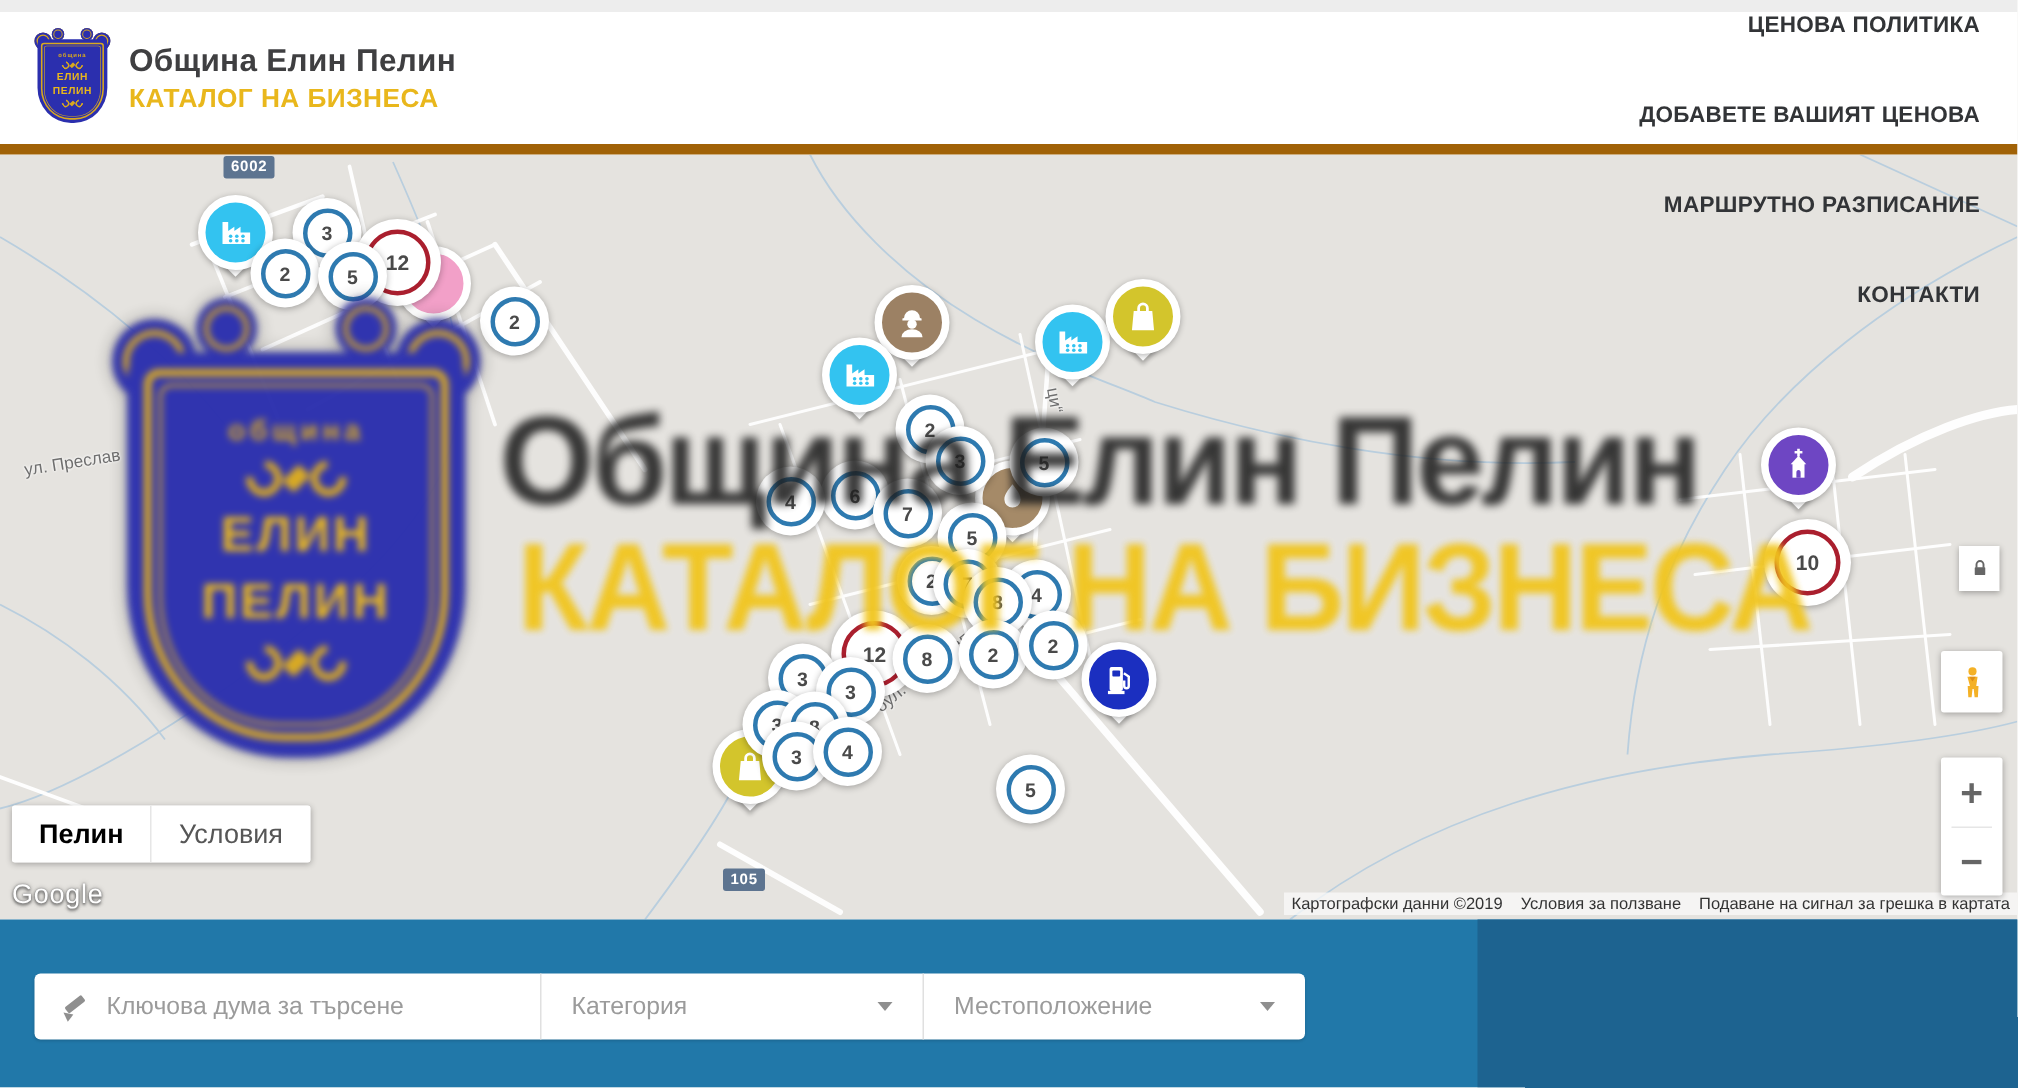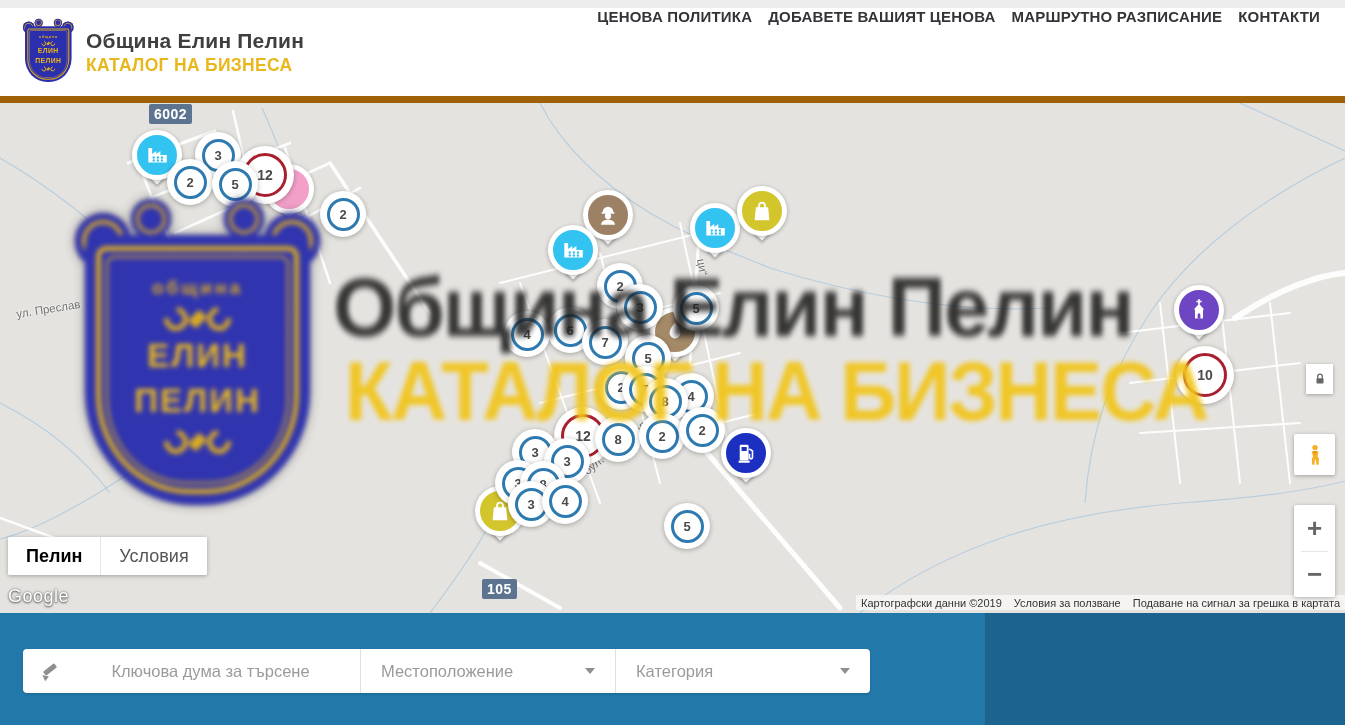--- a/index.html
+++ b/index.html
@@ -6,21 +6,21 @@
   html,body { width:1345px; height:725px; overflow:hidden; font-family:"Liberation Sans", sans-serif; background:#fff; }
   #app { position:relative; width:1345px; height:725px; overflow:hidden; }
 
   
   .top-strip { position:absolute; left:0; top:0; width:1345px; height:8px; background:#ededed; }
   header { position:absolute; left:0; top:8px; width:1345px; height:95px; background:#fff; border-bottom:7px solid #a16207; z-index:20; }
   .logo { position:absolute; left:25px; top:14px; display:flex; align-items:center; cursor:pointer; }
   .logo-text { margin-left:14px; }
   .logo-title { font-size:21px; font-weight:bold; color:#3f3f41; letter-spacing:.2px; }
   .logo-sub { font-size:17.5px; font-weight:bold; color:#e9b71c; margin-top:2px; letter-spacing:.3px; }
-  nav { position:absolute; right:25px; top:0; height:95px; display:flex; align-items:flex-start; gap:16px; }
+  nav { position:absolute; right:25px; top:0; height:95px; display:flex; align-items:flex-end; gap:43px;flex-direction:column; }
   nav a { font-size:15px; font-weight:bold; color:#323437; text-decoration:none; letter-spacing:.2px; cursor:pointer; }
 
   
   .crest { position:relative; width:225px; height:290px; }
   .curl { position:absolute; border-radius:50%; background:#2b2fae; box-shadow: inset 0 0 0 7px #2b2fae, inset 0 0 0 11px #d9a91e; }
   .curl.c1 { left:-10px; top:-2px; width:56px; height:56px; }
   .curl.c2 { right:-10px; top:-2px; width:56px; height:56px; }
   .curl.c3 { left:46px; top:-16px; width:40px; height:40px; box-shadow: inset 0 0 0 5px #2b2fae, inset 0 0 0 8px #d9a91e; }
   .curl.c4 { right:46px; top:-16px; width:40px; height:40px; box-shadow: inset 0 0 0 5px #2b2fae, inset 0 0 0 8px #d9a91e; }
   .crest-body { position:absolute; left:0; right:0; top:20px; bottom:0; background:#2b2fae;
@@ -37,21 +37,21 @@
   .crest-sm-wrap .crest { transform:scale(.207); transform-origin:0 0; }
 
   
   .map { position:absolute; left:0; top:103px; width:1345px; height:510px; background:#e5e3df; overflow:hidden; cursor:grab; }
   .map svg.lines { position:absolute; left:0; top:0; }
 
   .street-label { position:absolute; color:#6f6f6f; font-size:11.5px; text-shadow:0 0 2px #fff,0 0 2px #fff; z-index:2; white-space:nowrap; }
   .lbl-preslav { left:16px; top:200px; transform:rotate(-9deg); }
   .lbl-novosel { left:576px; top:338px; transform:rotate(-39deg); font-size:12px; }
   .lbl-tsi { left:694px; top:158px; transform:rotate(80deg); }
-  .road-badge { position:absolute; background:#5d7490; color:#fff; font-size:14px; font-weight:bold; padding:2px 5px; border-radius:2px; z-index:2; letter-spacing:.5px; }
+  .road-badge { position:absolute; background:#5d7490; color:#fff; font-size:10px; font-weight:bold; padding:2px 5px; border-radius:2px; z-index:2; letter-spacing:.5px; }
   .badge-6002 { left:149px; top:1px; }
   .badge-105 { left:482px; top:476px; }
 
   .markers { position:absolute; left:0; top:0; width:100%; height:100%; }
   .pin { position:absolute; width:54px; height:66px; cursor:pointer; z-index:3; }
   .pin-tail { position:absolute; left:50%; top:36px; width:17px; height:17px; background:#fff; transform:translateX(-50%) rotate(45deg); box-shadow:2px 2px 3px rgba(0,0,0,.25); }
   .pin-head { position:absolute; left:2px; top:2px; width:50px; height:50px; border:5px solid #fff; border-radius:50%;
     display:flex; align-items:center; justify-content:center; box-shadow:0 1px 4px rgba(0,0,0,.3); }
   .pin-head svg { width:26px; height:26px; }
   .cluster { position:absolute; width:46px; height:46px; background:#fff; border-radius:50%; display:flex; align-items:center; justify-content:center; box-shadow:0 1px 5px rgba(0,0,0,.3); cursor:pointer; z-index:4; }
@@ -85,21 +85,21 @@
   .searchbar { position:absolute; left:0; top:613px; width:1345px; height:112px; background:#2178a9; z-index:20; }
   .sb-right { position:absolute; right:0; top:0; width:360px; height:112px; background:#1d6390; }
   .sgroup { position:absolute; left:23px; top:36px; width:847px; height:44px; background:#fff; border-radius:4px; display:flex; align-items:center; box-shadow:0 1px 2px rgba(0,0,0,.15); }
   .sfield { height:100%; display:flex; align-items:center; position:relative; }
   .sfield + .sfield { border-left:1px solid #e0e0e0; }
   .f-kw { width:337px; }
   .f-cat,.f-loc { width:255px; cursor:pointer; }
   .pencil { position:relative; width:20px; height:20px; margin-left:16px; flex:none; }
   .pencil::before { content:''; position:absolute; left:4px; top:6px; width:14px; height:5px; background:#8f8f8f; border-radius:1px; transform:rotate(-38deg); }
   .pencil::after { content:''; position:absolute; left:0; top:12px; border:3px solid transparent; border-right:6px solid #8f8f8f; transform:rotate(38deg); }
-  .f-kw input { border:none; outline:none; flex:1; height:100%; font-size:16.5px; font-family:inherit; color:#444; padding:0 10px 0 12px; background:transparent;text-align:center; }
+  .f-kw input { border:none; outline:none; flex:1; height:100%; font-size:16.5px; font-family:inherit; color:#444; padding:0 10px 0 12px; background:transparent; }
   .f-kw input::placeholder { color:#9b9b9b; opacity:1; }
   .sel-label { font-size:16.5px; color:#9b9b9b; margin-left:20px; flex:1; }
   .caret { width:0; height:0; border-left:5px solid transparent; border-right:5px solid transparent; border-top:6px solid #8f8f8f; margin-right:20px; }
 </style>
 </head>
 <body>
 
 <div id="app">
 
   <div class="top-strip"></div>
@@ -509,25 +509,25 @@
     </div>
   </div>
 
   <div class="searchbar">
     <div class="sb-right"></div>
     <div class="sgroup">
       <div class="sfield f-kw">
         <span class="pencil"></span>
         <input placeholder="Ключова дума за търсене" style="">
       </div>
+      <div class="sfield f-cat">
+        <span class="sel-label">Категория</span>
+        <i class="caret"></i>
+      </div>
       <div class="sfield f-loc">
         <span class="sel-label">Местоположение</span>
         <i class="caret"></i>
       </div>
-      <div class="sfield f-cat">
-        <span class="sel-label">Категория</span>
-        <i class="caret"></i>
-      </div>
     </div>
 
   </div>
 
 </div>
 
 </body></html>

